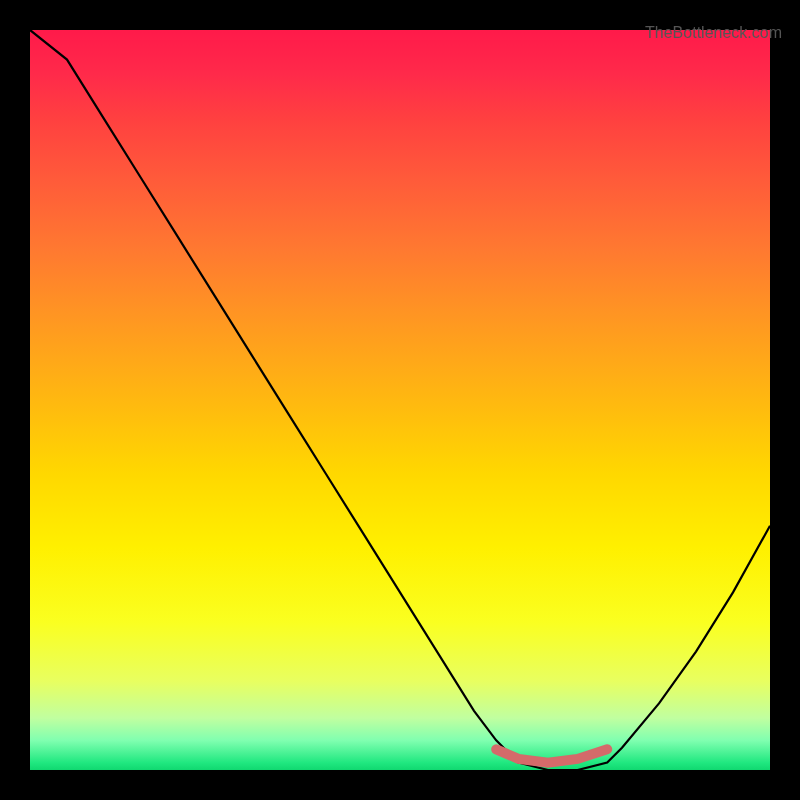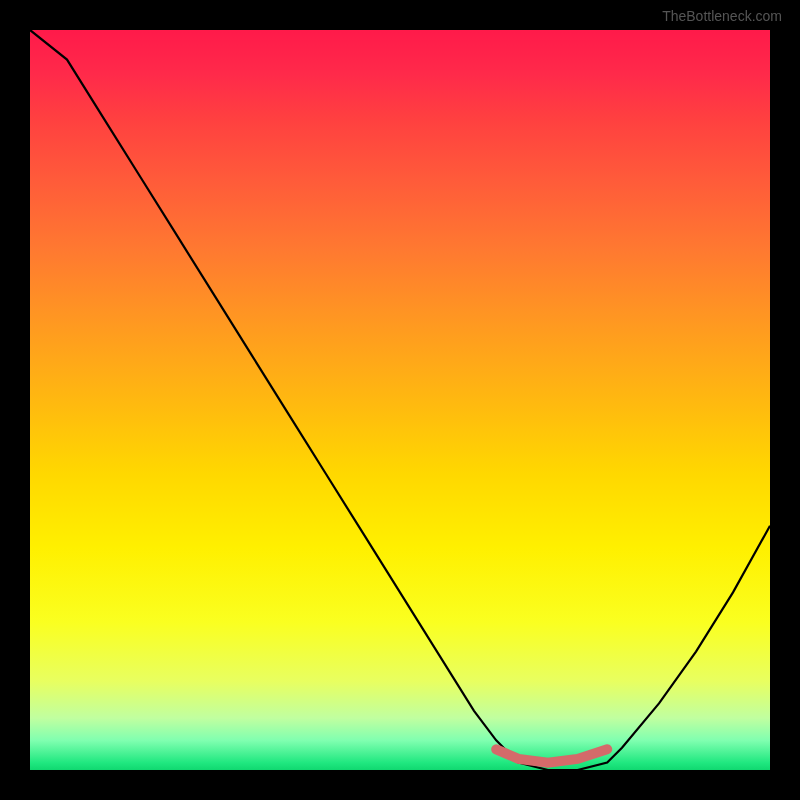--- a/index.html
+++ b/index.html
@@ -1,17 +1,17 @@
 <!DOCTYPE html>
 <html><head>
 <meta charset="utf-8">
 <style>
   * { margin: 0; padding: 0; box-sizing: border-box; }
   body { width: 800px; height: 800px; background: #000; overflow: hidden; position: relative; }
-  .watermark { position: absolute; top: 8px; right: 18px; color: #555; font-family: Arial, sans-serif; font-size: 14px; font-weight: 500; z-index: 10; }
+  .watermark { position: absolute; top: 24px; right: 18px; color: #555; font-family: Arial, sans-serif; font-size: 16px; font-weight: 500; z-index: 10; }
   .plot-area { position: absolute; left: 30px; top: 30px; width: 740px; height: 740px; }
   .gradient-bg { position: absolute; inset: 0; background: linear-gradient(to bottom,
     #ff1a4a 0%,
     #ff2a4a 6%,
     #ff4040 12%,
     #ff5a3a 20%,
     #ff7a30 30%,
     #ff9a20 40%,
     #ffb810 50%,
     #ffd800 60%,

